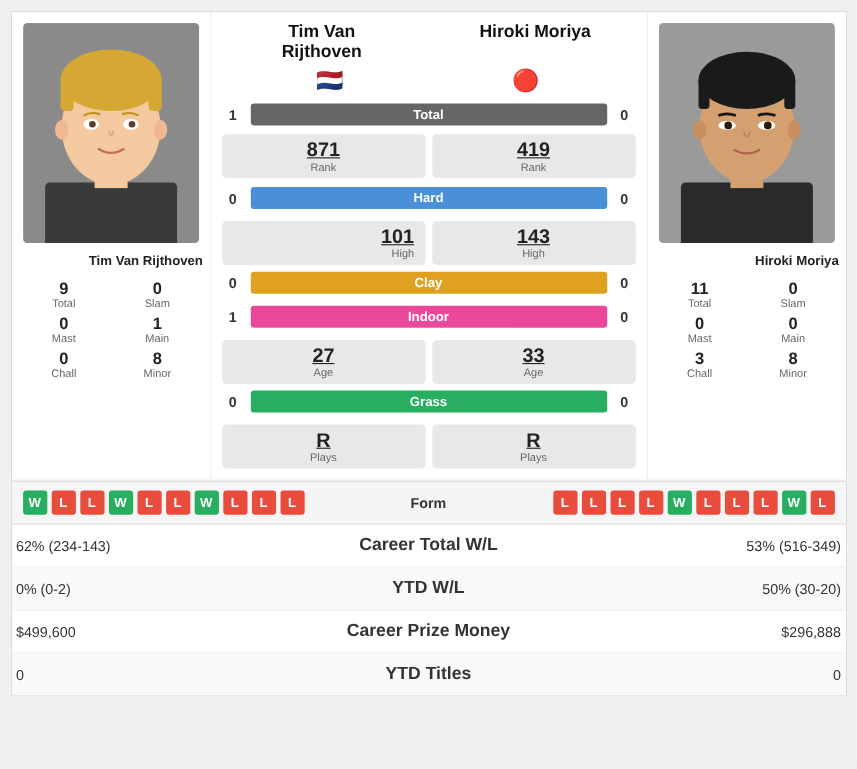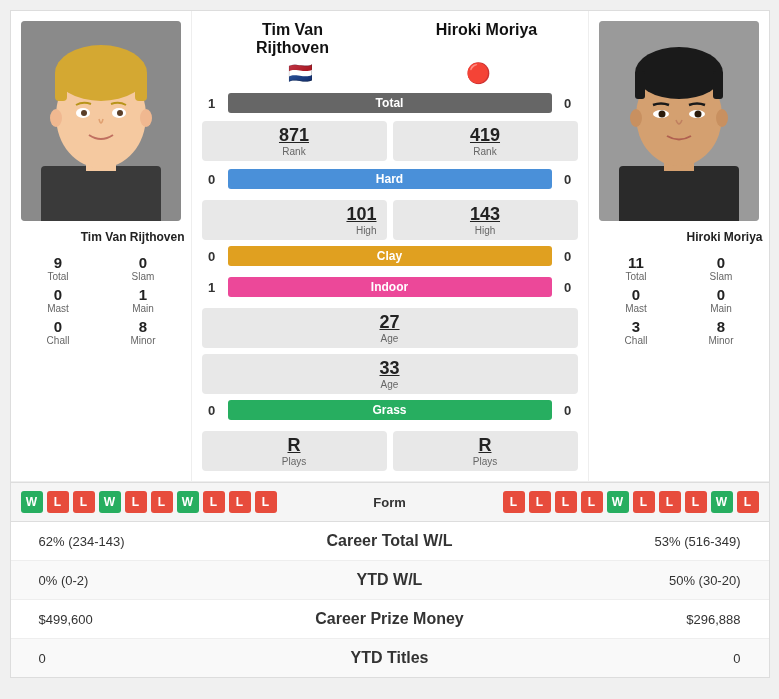--- a/index.html
+++ b/index.html
@@ -188,21 +188,21 @@
     .badge-l { background: #e74c3c; }
 
     
     .stats-table {
       width: 100%;
     }
 
     .stats-row {
       display: flex;
       align-items: center;
-      padding: 10px 28px;
+      padding: 10px 4px;
       border-bottom: 1px solid #eee;
     }
 
     .stats-row:last-child {
       border-bottom: none;
     }
 
     .stats-left-val {
       flex: 1;
       text-align: left;
@@ -350,21 +350,21 @@
         <span class="surface-badge badge-clay">Clay</span>
         <span class="surface-score">0</span>
       </div>
 
       <div class="surface-row" style="padding: 0 10px; width:100%; margin-top:6px;">
         <span class="surface-score">1</span>
         <span class="surface-badge badge-indoor">Indoor</span>
         <span class="surface-score">0</span>
       </div>
 
-      <div style="display:flex; width:100%; gap:6px; padding:0 10px; margin-bottom:6px; margin-top:6px;flex-direction:column;">
+      <div style="display:flex; width:100%; gap:6px; padding:0 10px; margin-bottom:6px; margin-top:6px;">
         <div class="center-rank-box" style="flex:1;">
           <div class="rank-num">27</div>
           <div class="rank-label">Age</div>
         </div>
         <div class="center-rank-box" style="flex:1;">
           <div class="rank-num">33</div>
           <div class="rank-label">Age</div>
         </div>
       </div>
 

